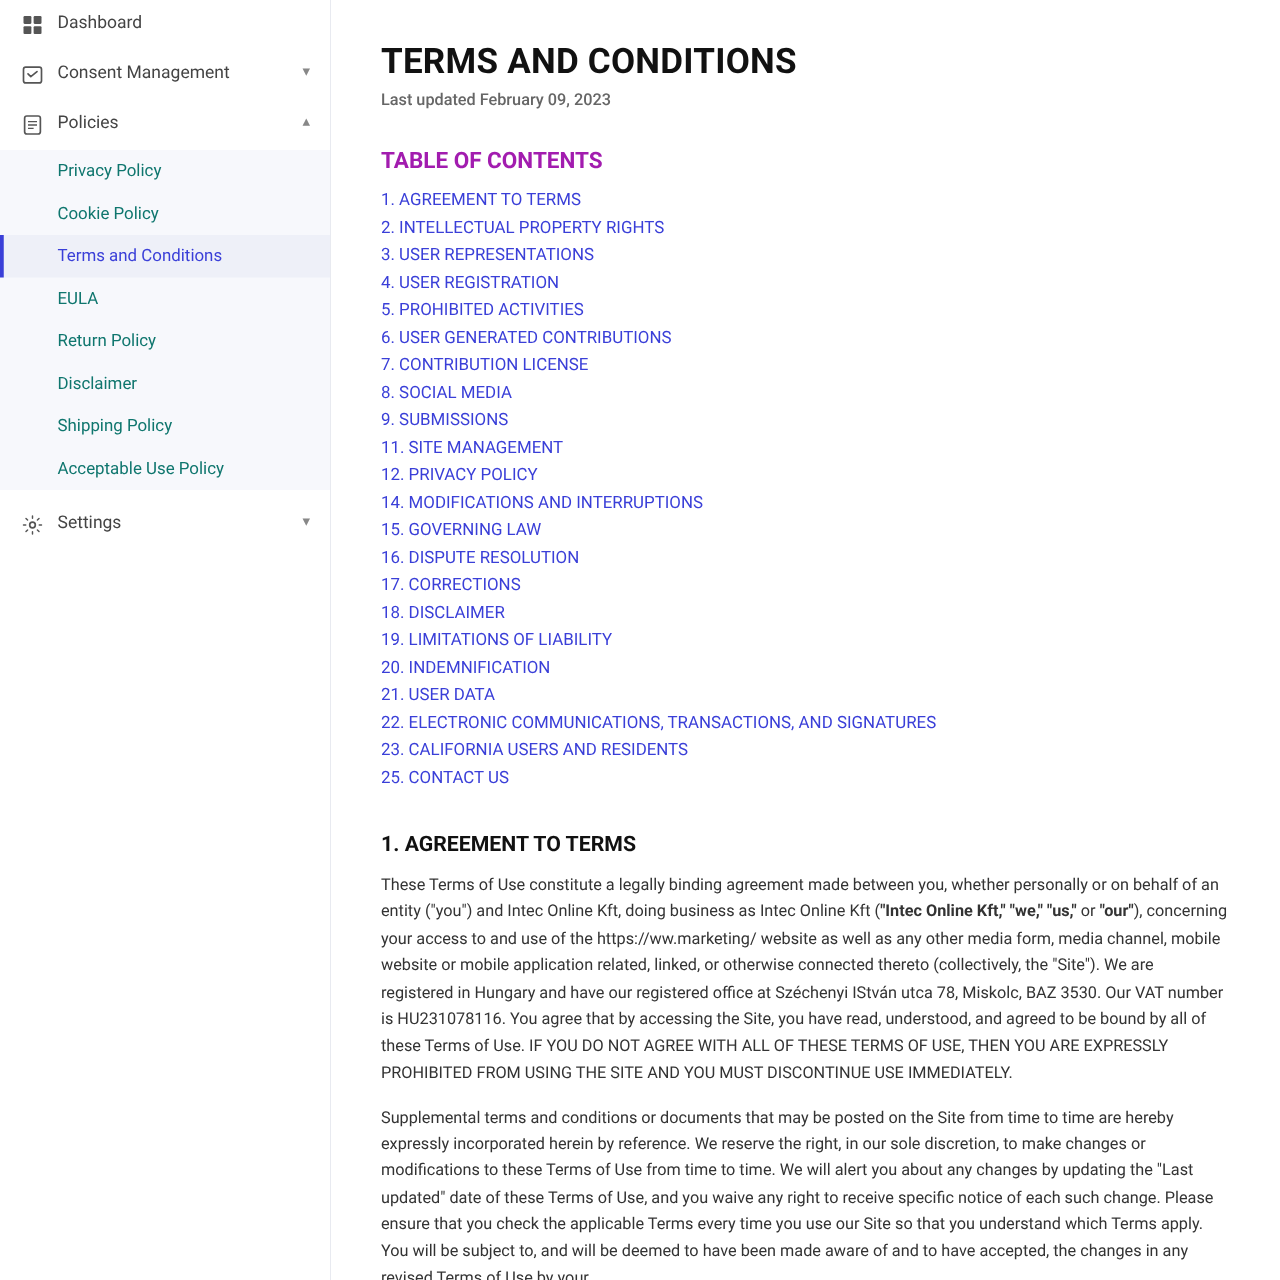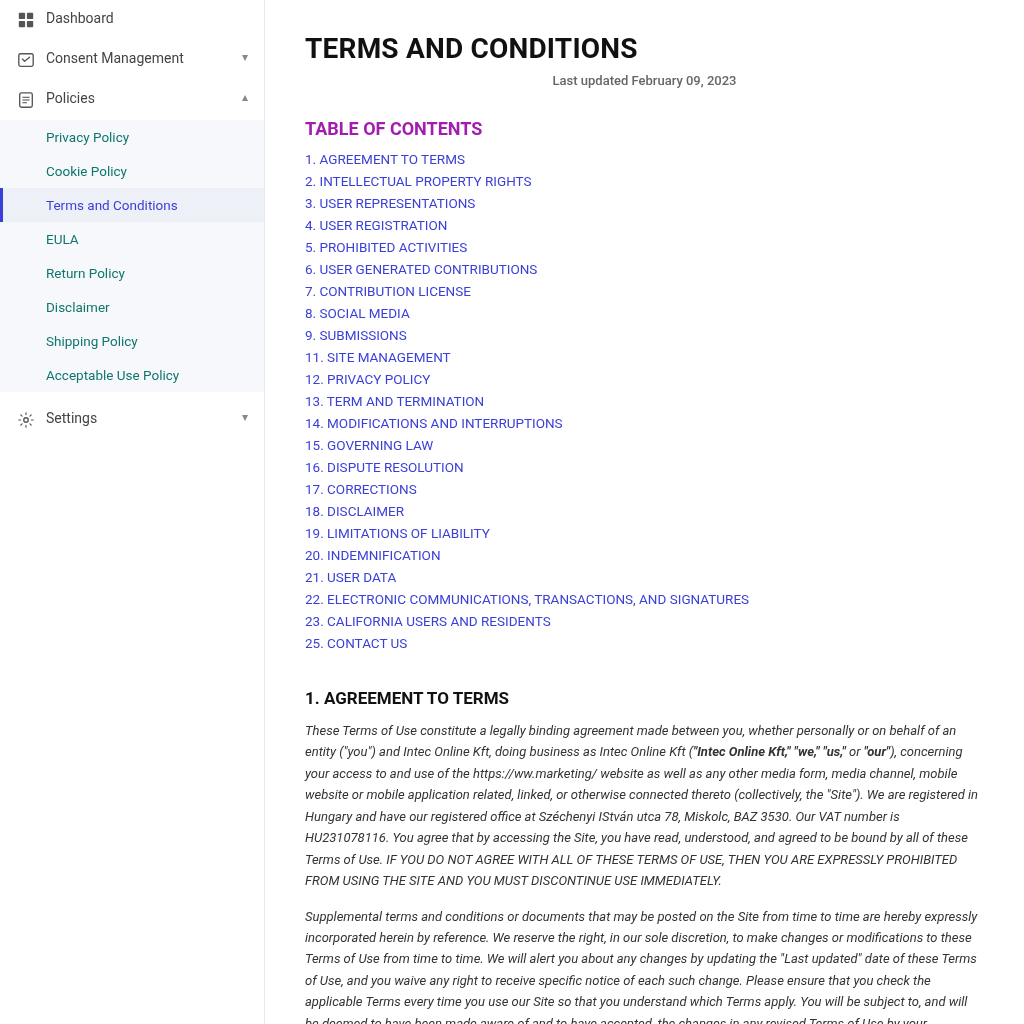--- a/index.html
+++ b/index.html
@@ -12,33 +12,33 @@
     .sidebar-chevron { margin-left: auto; font-size: 12px; color: #888; }
     .sidebar-submenu { background: #f7f8fc; }
     .sidebar-submenu .submenu-item { padding: 9px 16px 9px 46px; font-size: 13.5px; color: #0f766e; cursor: pointer; display: block; }
     .sidebar-submenu .submenu-item.active { color: #3a3fd8; border-left: 3px solid #3a3fd8; padding-left: 43px; background: #eef0f8; }
     
     
     .main { flex: 1; overflow-y: auto; background: #fff; padding: 32px 40px; }
     
     
     .page-title { font-size: 28px; font-weight: 700; color: #111; margin-bottom: 8px; letter-spacing: 0.2px; }
-    .last-updated { font-size: 13px; color: #666; margin-bottom: 30px; font-weight: 500; text-align: center; }
+    .last-updated { font-size: 13px; color: #666; margin-bottom: 30px; font-weight: 500; }
     
     
     .toc-heading { font-size: 18px; font-weight: 700; color: #a21caf; margin-bottom: 10px; }
     .toc-list { list-style: none; margin-bottom: 36px; }
     .toc-list li { margin-bottom: 3px; }
     .toc-list a { color: #3a3fd8; font-size: 13.5px; text-decoration: none; }
     
     
     .section-heading { font-size: 17px; font-weight: 700; color: #111; margin-top: 28px; margin-bottom: 12px; }
     
     
-    .body-text { font-size: 13px; color: #333; line-height: 1.65; margin-bottom: 14px; font-style: italic; }
+    .body-text { font-size: 13px; color: #333; line-height: 1.65; margin-bottom: 14px; }
     .body-text strong { font-weight: 700; }
 
     
     svg { width: 18px; height: 18px; }
   </style>
 </head>
 <body>
 
 <nav class="sidebar">
 
@@ -113,21 +113,20 @@
       <li><a href="#">2. INTELLECTUAL PROPERTY RIGHTS</a></li>
       <li><a href="#">3. USER REPRESENTATIONS</a></li>
       <li><a href="#">4. USER REGISTRATION</a></li>
       <li><a href="#">5. PROHIBITED ACTIVITIES</a></li>
       <li><a href="#">6. USER GENERATED CONTRIBUTIONS</a></li>
       <li><a href="#">7. CONTRIBUTION LICENSE</a></li>
       <li><a href="#">8. SOCIAL MEDIA</a></li>
       <li><a href="#">9. SUBMISSIONS</a></li>
       <li><a href="#">11. SITE MANAGEMENT</a></li>
       <li><a href="#">12. PRIVACY POLICY</a></li>
-      <li><a href="#">13. TERM AND TERMINATION</a></li>
       <li><a href="#">14. MODIFICATIONS AND INTERRUPTIONS</a></li>
       <li><a href="#">15. GOVERNING LAW</a></li>
       <li><a href="#">16. DISPUTE RESOLUTION</a></li>
       <li><a href="#">17. CORRECTIONS</a></li>
       <li><a href="#">18. DISCLAIMER</a></li>
       <li><a href="#">19. LIMITATIONS OF LIABILITY</a></li>
       <li><a href="#">20. INDEMNIFICATION</a></li>
       <li><a href="#">21. USER DATA</a></li>
       <li><a href="#">22. ELECTRONIC COMMUNICATIONS, TRANSACTIONS, AND SIGNATURES</a></li>
       <li><a href="#">23. CALIFORNIA USERS AND RESIDENTS</a></li>

